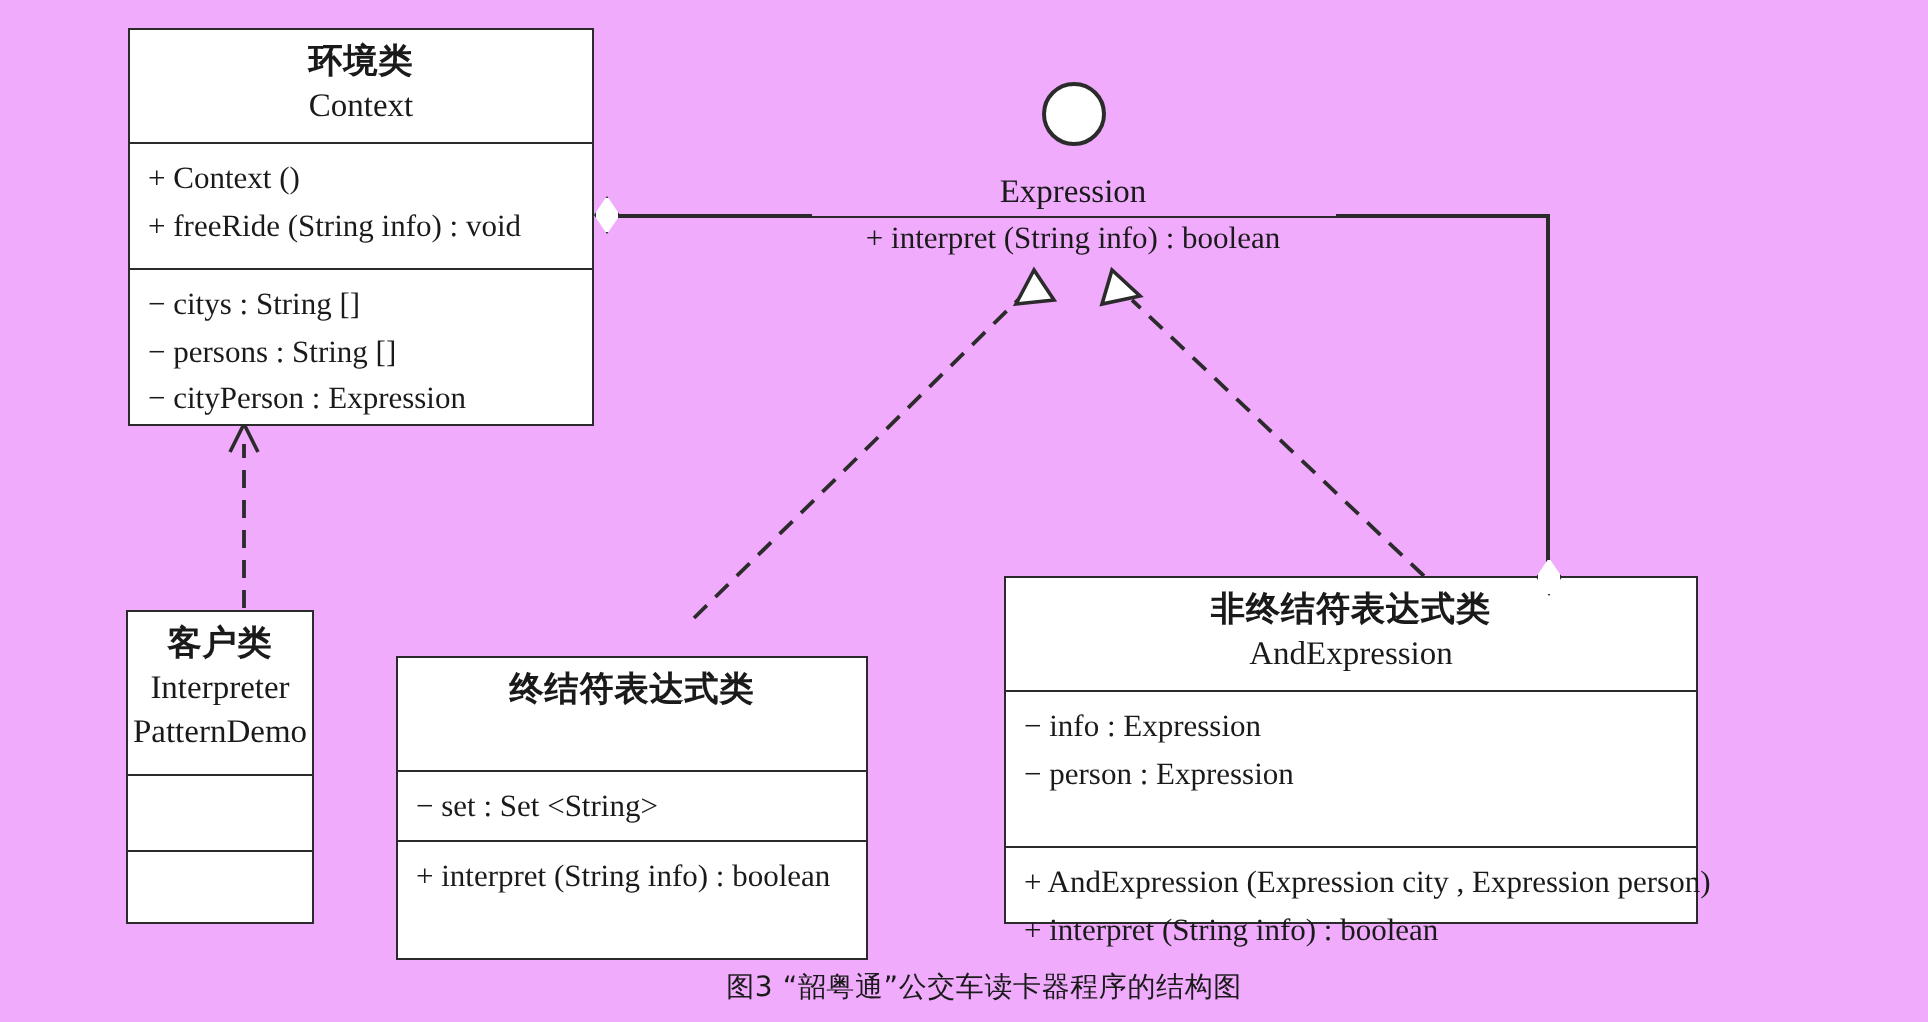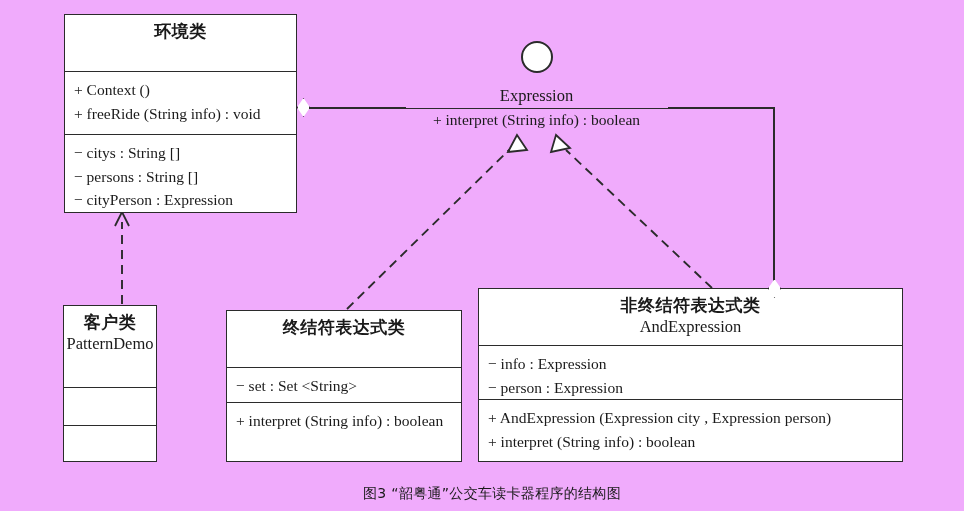--- a/index.html
+++ b/index.html
@@ -131,20 +131,21 @@
   }
 </style>
 </head>
 <body>
 
 <div id="canvas">
 
   <div class="uml-box" style="left:64px; top:14px; width:233px; height:199px;">
     <div class="compartment comp-header" style="height:56px;">
       <div class="cls-cn">环境类</div>
+      <div class="cls-en">Context</div>
     </div>
     <div class="compartment" style="height:63px; padding-top:6px;">
       <div class="member">+ Context ()</div>
       <div class="member">+ freeRide (String info) : void</div>
     </div>
     <div class="compartment" style="height:80px; padding-top:6px;">
       <div class="member">− citys : String []</div>
       <div class="member">− persons : String []</div>
       <div class="member">− cityPerson : Expression</div>
     </div>
@@ -153,48 +154,49 @@
   <div class="iface" style="left:405px; top:41px; width:263px;">
     <div class="iface-circle"></div>
     <div class="iface-name">Expression</div>
     <div class="iface-rule"></div>
     <div class="iface-op">+ interpret (String info) : boolean</div>
   </div>
 
   <div class="uml-box" style="left:63px; top:305px; width:94px; height:157px;">
     <div class="compartment comp-header" style="height:81px; padding-left:2px; padding-right:2px;">
       <div class="cls-cn">客户类</div>
+      <div class="cls-en">Interpreter</div>
       <div class="cls-en">PatternDemo</div>
     </div>
     <div class="compartment empty-comp" style="height:38px;"></div>
     <div class="compartment empty-comp" style="height:38px;"></div>
   </div>
 
-  <div class="uml-box" style="left:198px; top:310px; width:236px; height:152px;margin-left:28px;">
+  <div class="uml-box" style="left:198px; top:328px; width:236px; height:152px;">
     <div class="compartment comp-header" style="height:56px;">
       <div class="cls-cn">终结符表达式类</div>
     </div>
     <div class="compartment" style="height:35px; padding-top:6px;">
       <div class="member">− set : Set &lt;String&gt;</div>
     </div>
     <div class="compartment" style="height:61px; padding-top:6px;">
       <div class="member">+ interpret (String info) : boolean</div>
     </div>
   </div>
 
-  <div class="uml-box" style="left:478px; top:288px; width:425px; height:174px;">
+  <div class="uml-box" style="left:502px; top:288px; width:347px; height:174px;">
     <div class="compartment comp-header" style="height:56px;">
       <div class="cls-cn">非终结符表达式类</div>
       <div class="cls-en">AndExpression</div>
     </div>
     <div class="compartment" style="height:54px; padding-top:6px;">
       <div class="member">− info : Expression</div>
       <div class="member">− person : Expression</div>
     </div>
-    <div class="compartment" style="height:62px; padding-top:6px;">
+    <div class="compartment" style="height:62px; padding-top:6px;margin-top:24px;">
       <div class="member">+ AndExpression (Expression city , Expression person)</div>
       <div class="member">+ interpret (String info) : boolean</div>
     </div>
   </div>
 
   <div class="line hline" style="left:309px; top:107px; width:97px;"></div>
   <div class="diamond vert" style="left:297px; top:98px;"></div>
 
   <div class="line hline" style="left:668px; top:107px; width:107px;"></div>
   <div class="line vline" style="left:773px; top:107px; height:175px;"></div>

